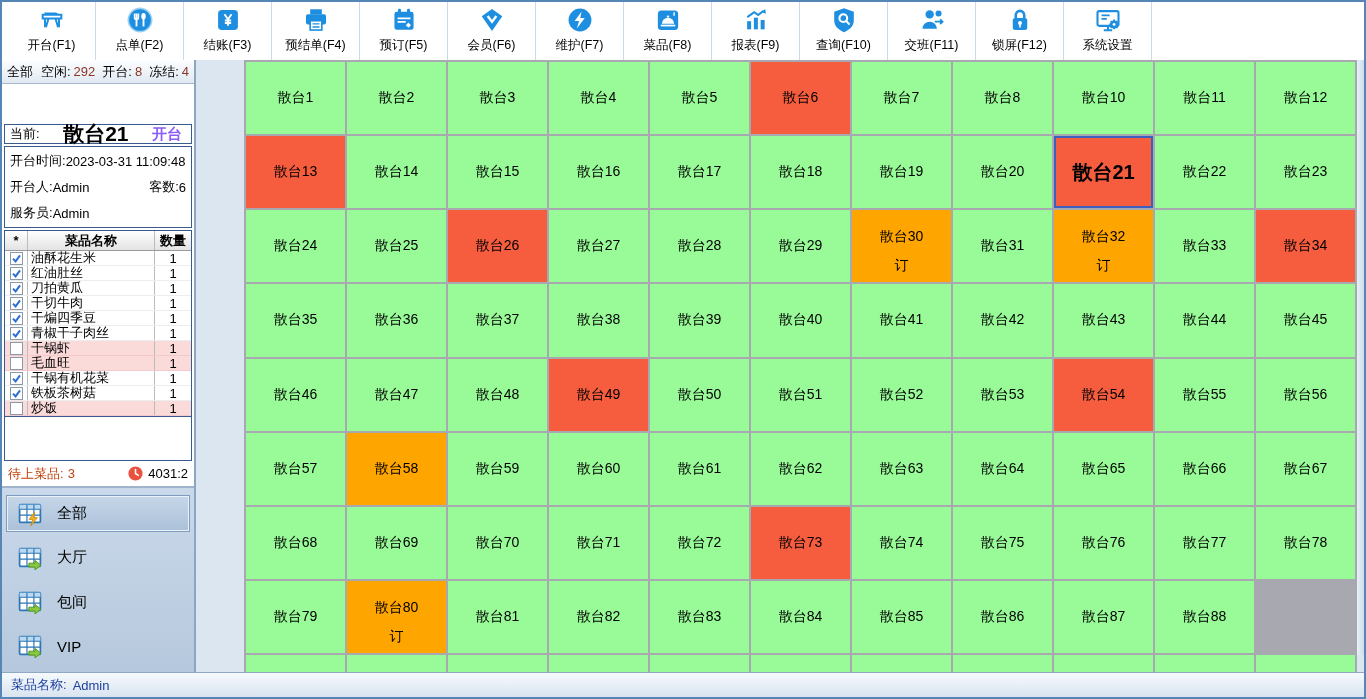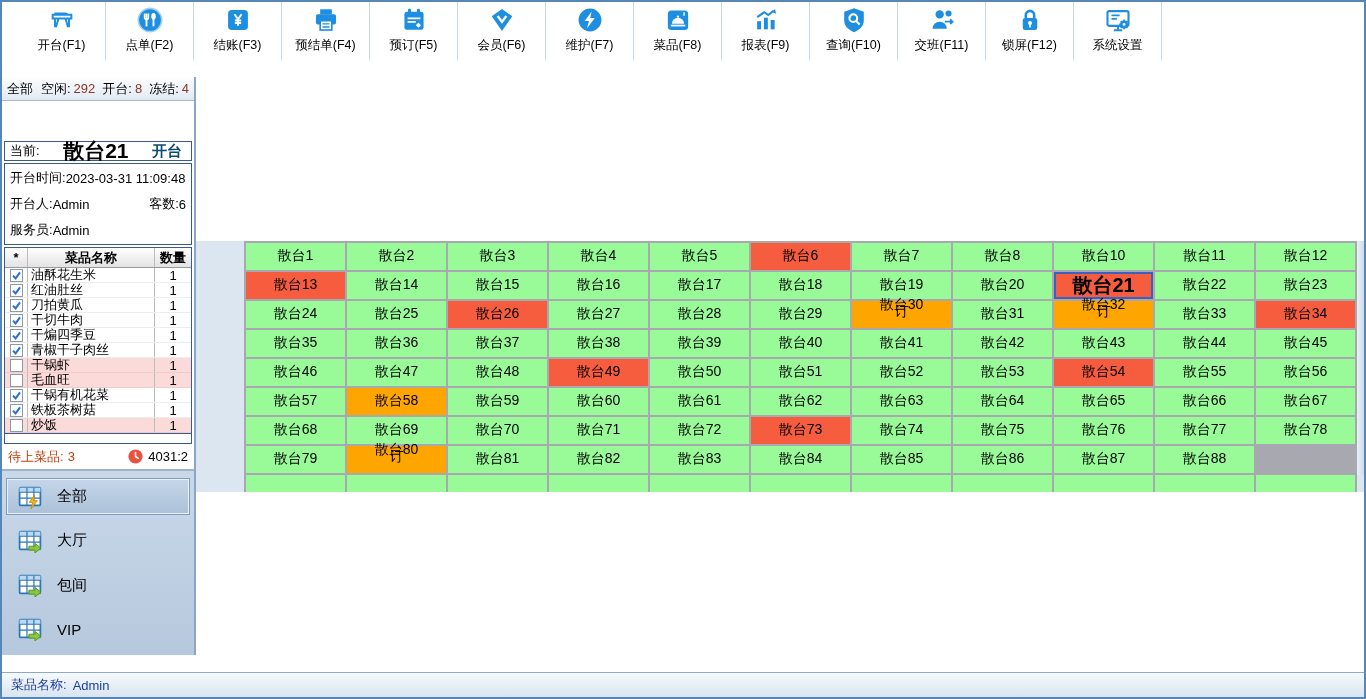--- a/index.html
+++ b/index.html
@@ -7,38 +7,38 @@
   body{
     width:1366px; height:699px;
     border:2px solid #5586b5;
     background:#fff;
     display:flex; flex-direction:column;
     font-family:"Liberation Sans", sans-serif;
     overflow:hidden;
     color:#000;
   }
   
-  .toolbar{ height:58px; flex:none; display:flex; align-items:stretch; background:#fff; padding-left:16px;border-radius:24px; }
+  .toolbar{ height:58px; flex:none; display:flex; align-items:stretch; background:#fff; padding-left:6px;border-radius:24px; }
   .tbtn{
     width:88px; flex:none; display:flex; flex-direction:column; align-items:center; justify-content:center;
     gap:3px; background:none; border:none; border-right:1px solid #c9daea;
     font-family:inherit; font-size:12.5px; color:#000; cursor:pointer; padding:2px 0 4px;
   }
   .tbtn svg{ width:28px; height:28px; }
   
-  .content{ flex:1; display:flex; min-height:0;align-items:center; }
+  .content{ flex:1; display:flex; min-height:0; }
   .sidebar{ width:194px; flex:none; display:flex; flex-direction:column; border-right:2px solid #8aa6c2; background:#fff; }
   .summary{ height:24px; flex:none; display:flex; align-items:center; gap:3px; padding:0 5px;
     background:linear-gradient(#fdfeff,#e0e9f2); border-bottom:1px solid #a8bacc; font-size:13px; white-space:nowrap; }
   .summary .num{ color:#8b3626; }
   .box{ border:1px solid #3a5a8c; margin:2px 2px 0; background:#fff; flex:none; }
   .current{ height:20px; display:flex; align-items:center; padding:0 5px;margin-top:40px; }
   .cur-label{ font-size:13px; }
   .cur-table{ flex:1; text-align:center; font-size:21px; font-weight:bold; }
-  .cur-status{ color:#0c4a6e; font-weight:bold; font-size:15px; padding-right:4px; }
+  .cur-status{ color:#8b5cf6; font-weight:bold; font-size:15px; padding-right:4px; }
   .info{ padding:1px 5px; font-size:13px; }
   .info-line{ height:26px; display:flex; align-items:center; }
   .info-line .right{ margin-left:auto; }
   
   .dish-table{ margin:2px 2px 0; border:1px solid #3a5a8c; font-size:13px; flex:none; }
   .dhead{ display:flex; height:20px; align-items:center; background:linear-gradient(#ffffff,#e3e3e3);
     border-bottom:1px solid #9a9a9a; font-weight:bold; }
   .dcell{ padding:0 3px; overflow:hidden; white-space:nowrap; }
   .c1{ width:23px; flex:none; display:flex; justify-content:center; border-right:1px solid #bbb; align-self:stretch; align-items:center;}
   .c2{ flex:1; border-right:1px solid #bbb; align-self:stretch; display:flex; align-items:center; }

